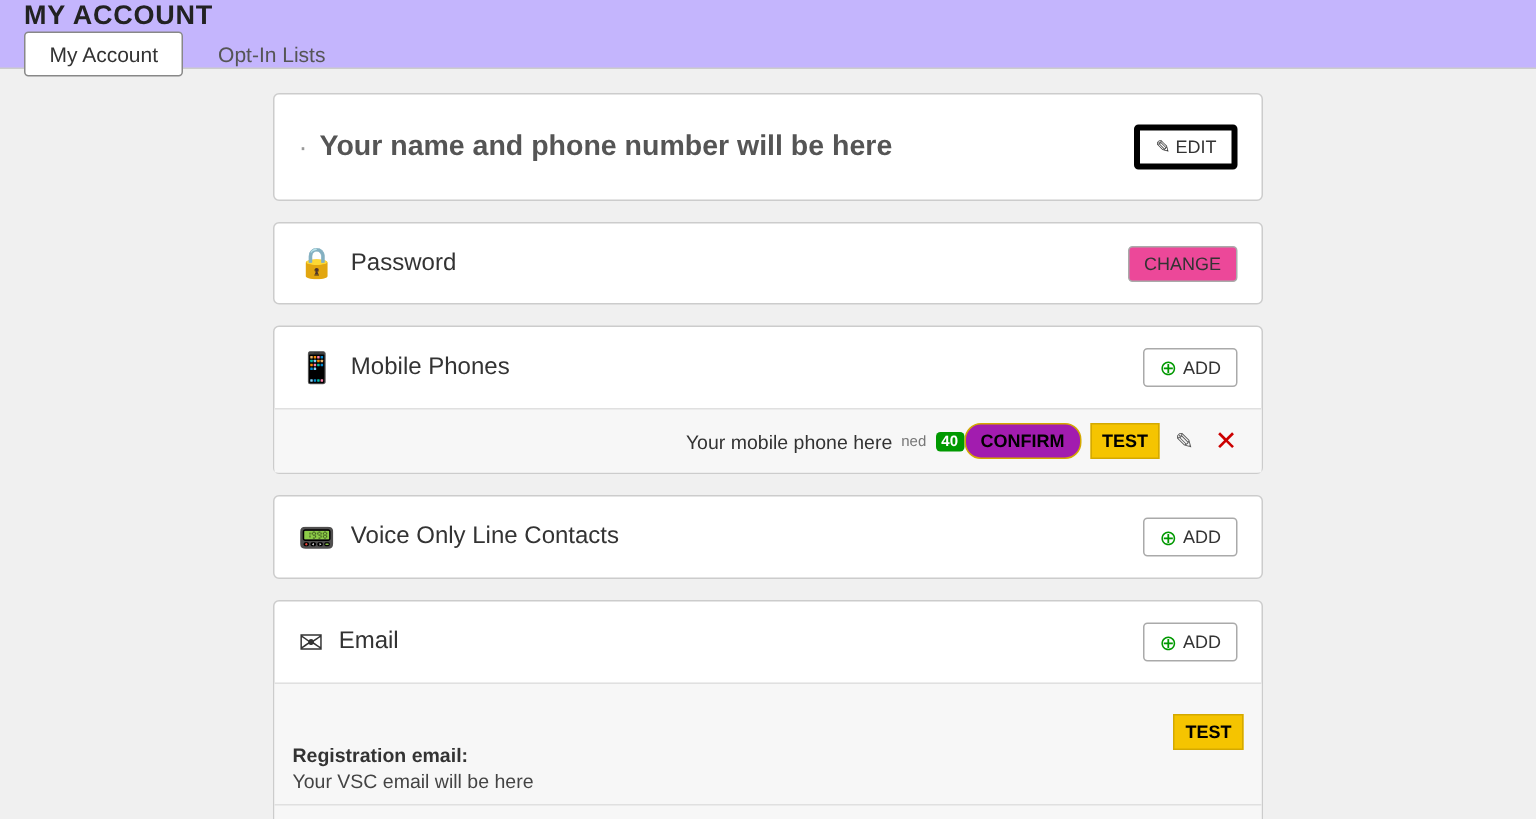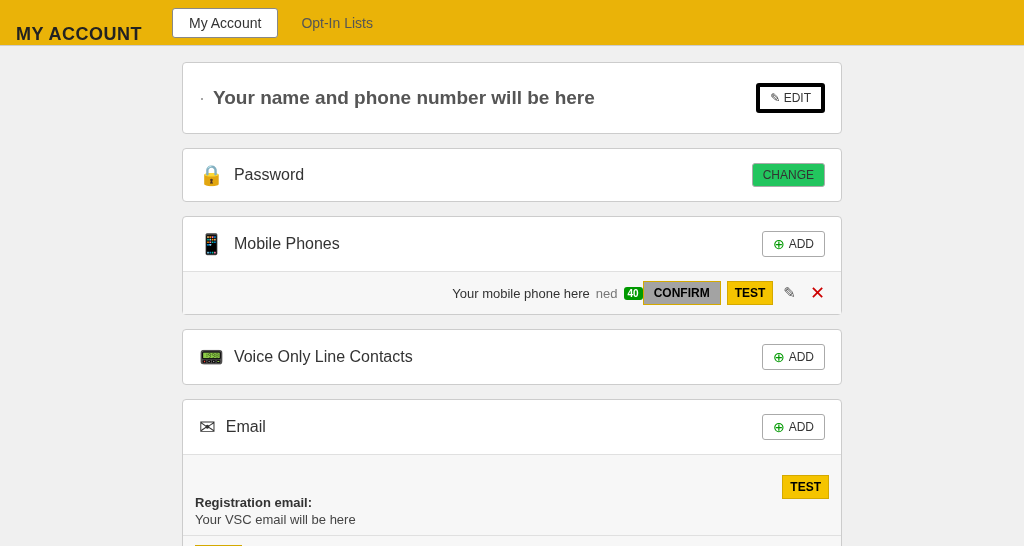--- a/index.html
+++ b/index.html
@@ -3,26 +3,27 @@
   <meta charset="utf-8">
   <style>
     * { box-sizing: border-box; margin: 0; padding: 0; }
     body {
       font-family: Arial, Helvetica, sans-serif;
       font-size: 14px;
       background: #f0f0f0;
       color: #333;
     }
     .top-bar {
-      background: #eab308;
+      background: #c4b5fd;
       border-bottom: 1px solid #ccc;
       display: flex;
-      align-items: flex-end;
+      align-items: flex-start;
       padding: 0 16px;
       height: 46px;
+      flex-direction: column;
     }
     .page-title {
       font-size: 18px;
       font-weight: bold;
       color: #222;
       margin-right: 30px;
       letter-spacing: 0.5px;
     }
     .tabs {
       display: flex;
@@ -82,38 +83,38 @@
       font-size: 12px;
       cursor: pointer;
       border-radius: 3px;
       border: 1px solid #aaa;
       background: #f5f5f5;
       display: inline-flex;
       align-items: center;
       gap: 4px;
     }
     .btn-change {
-      background: #22c55e;
+      background: #ec4899;
       border: 1px solid #aaa;
       color: #333;
     }
     .btn-add {
       background: #fff;
       border: 1px solid #aaa;
       color: #333;
     }
     .btn-confirm {
-      background: #a3a3a3;
+      background: #a21caf;
       border: 1px solid #d4a900;
       color: #000;
       font-weight: bold;
       font-size: 12px;
       padding: 4px 10px;
       cursor: pointer;
-      border-radius: 0;
+      border-radius: 11px;
     }
     .btn-test {
       background: #f5c400;
       border: 1px solid #d4a900;
       color: #000;
       font-weight: bold;
       font-size: 12px;
       padding: 4px 7px;
       cursor: pointer;
       border-radius: 0;
@@ -168,21 +169,21 @@
       justify-content: flex-end;
     }
     .phone-row-left {
       display: flex;
       align-items: center;
       gap: 6px;
       font-size: 13px;
       color: #333;
     }
     .badge-ned {
-      font-size: 13px;
+      font-size: 10px;
       color: #777;
     }
     .badge-num {
       background: #009900;
       color: #fff;
       font-size: 10px;
       border-radius: 3px;
       padding: 1px 4px;
       font-weight: bold;
     }

